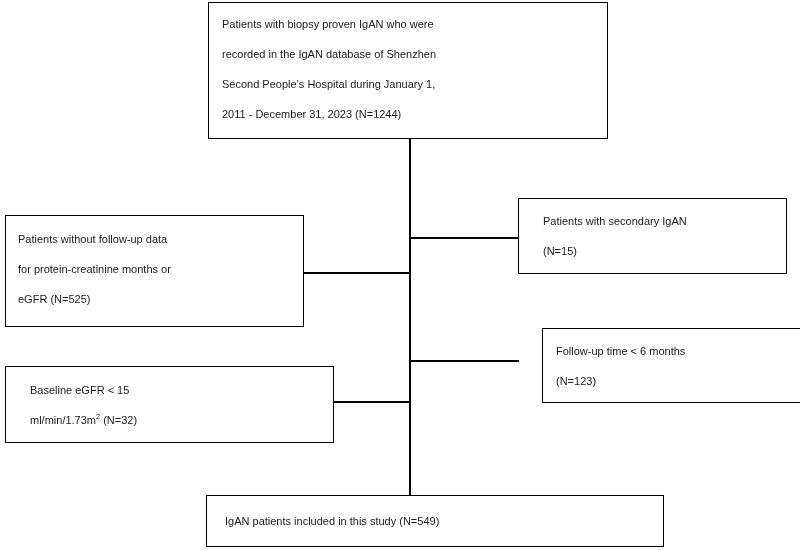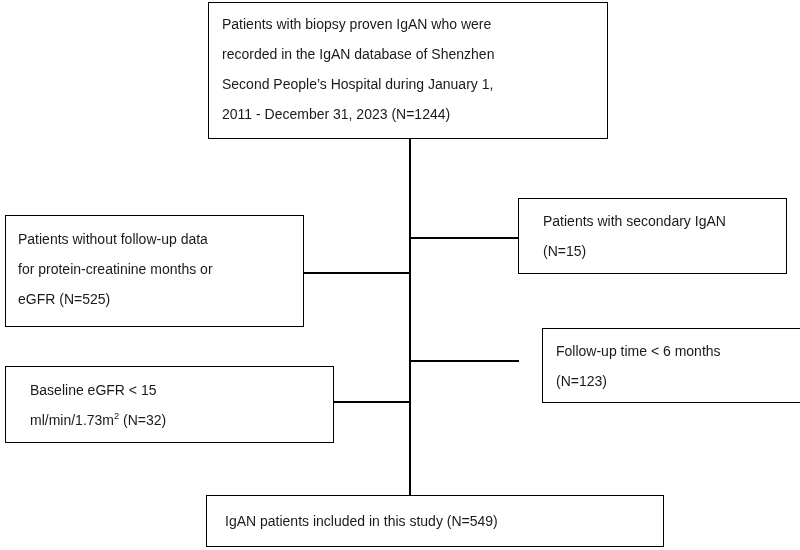--- a/index.html
+++ b/index.html
@@ -18,21 +18,21 @@
   }
   .node {
     position: absolute;
     box-sizing: border-box;
     border: 1.6px solid #000000;
     background: #ffffff;
     z-index: 3;
   }
   .node .txt {
     display: block;
-    font-size: 14px;
+    font-size: 11px;
     line-height: 30px;
     color: #1a1a1a;
     white-space: pre-wrap;
   }
   
   #node-source {
     left: 208px; top: 2px; width: 400px; height: 137px;
     padding: 6px 0 0 13px;
   }
   #node-nofollowup {

